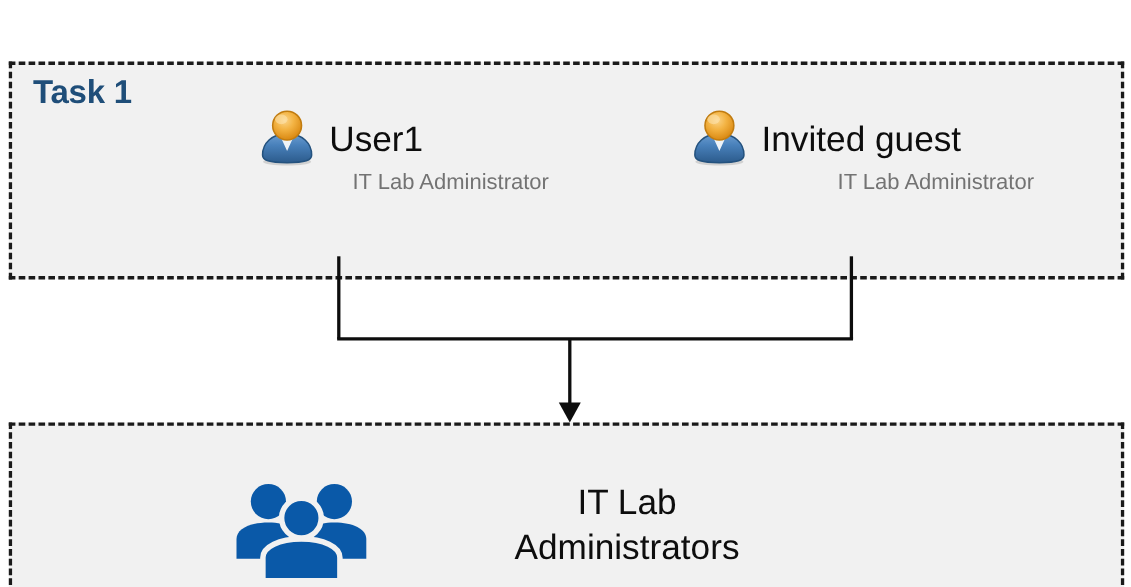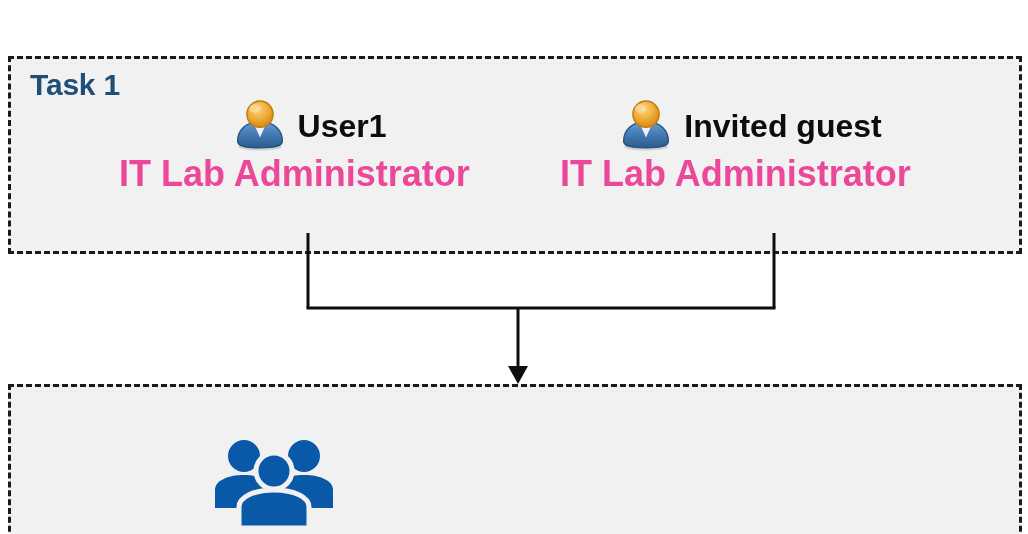--- a/index.html
+++ b/index.html
@@ -39,42 +39,41 @@
     letter-spacing: -0.2px;
     white-space: nowrap;
   }
   #task1-label { left: 30px; top: 20px; }
   #task2-label { left: 33px; top: 374px; }
 
   
   .person {
     position: absolute;
     width: 380px;
-    text-align: left;
-    font-weight: bold;
+    text-align: right;
   }
   #person-user1  { left: 119px; top: 50px; }
   #person-guest  { left: 560px; top: 50px; }
 
   .person-row {
     display: flex;
     align-items: center;
     justify-content: center;
     gap: 10px;
     height: 56px;
   }
   .person-name {
     font-size: 32px;
     color: #0D0D0D;
     white-space: nowrap;
     line-height: 1;
   }
   .person-role {
-    font-size: 36px;
-    color: #ec4899;
+    font-size: 20px;
+    color: #737373;
     white-space: nowrap;
     line-height: 1;
     margin-top: 2px;
   }
 
   .user-icon { width: 56px; height: 56px; display: block; flex: 0 0 auto; }
 
   
   #group-icon-wrap {
     position: absolute;
@@ -200,14 +199,18 @@
 
         <circle cx="91" cy="22" r="16"></circle>
         <path d="M62 74 L62 56 C62 47 74 41 91 41 C108 41 120 47 120 56 L120 74 Z"></path>
 
         <circle cx="61" cy="37" r="18" fill="#0A59A8" stroke="#F1F1F1" stroke-width="5"></circle>
         <path d="M26 94 L26 73 C26 63 41 56 61 56 C81 56 96 63 96 73 L96 94 Z" fill="#0A59A8" stroke="#F1F1F1" stroke-width="5"></path>
       </g>
     </svg>
   </div>
 
+  <div id="group-label">
+    <div>IT Lab</div>
+    <div>Administrators</div>
+  </div>
 
 </div>
 
 </body></html>

